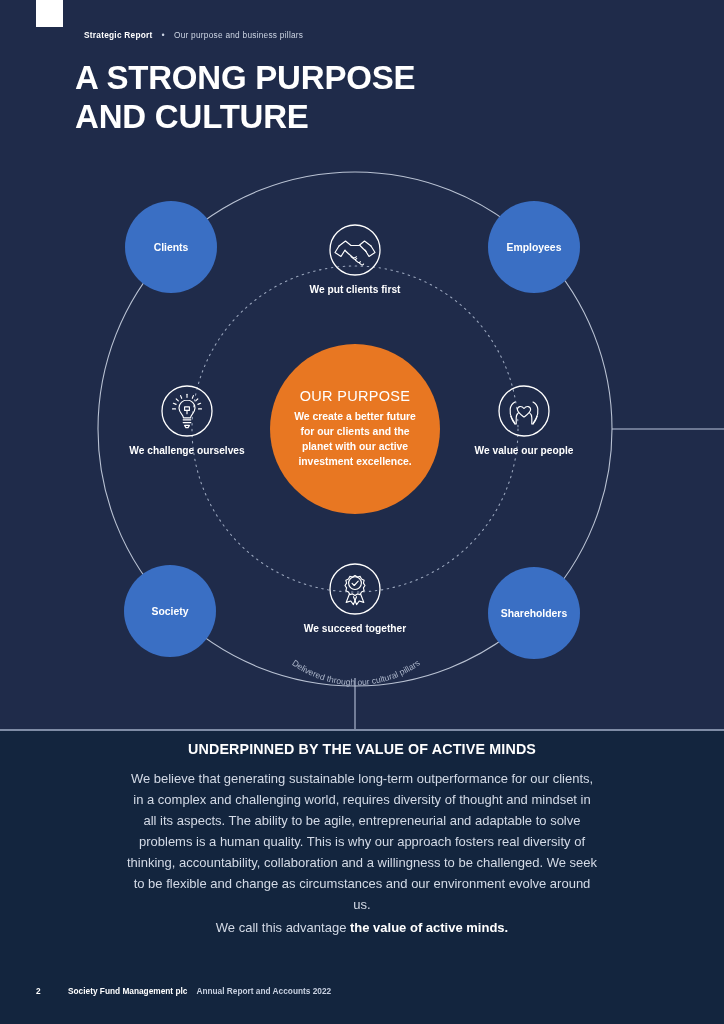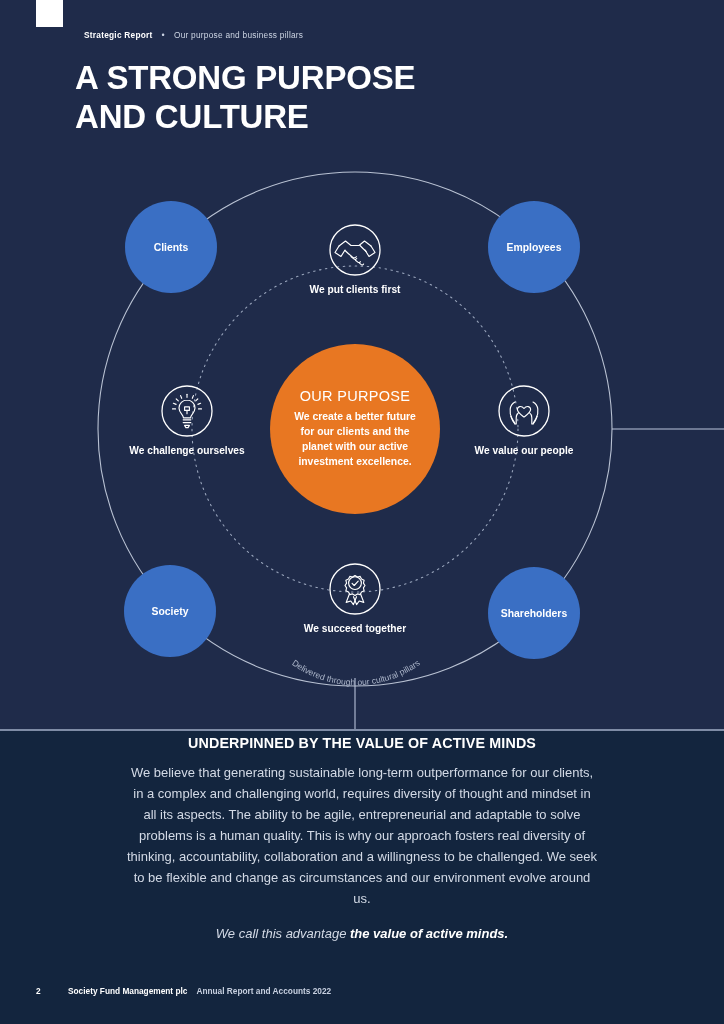--- a/index.html
+++ b/index.html
@@ -75,41 +75,41 @@
   }
   .lower-panel {
     position:absolute;
     left:0; top:731px;
     width:724px; height:293px;
     background:#13253e;
   }
   .lower-inner {
     position:absolute;
     left:0; top:0; width:724px;
-    padding-top:4px;
+    padding-top:10px;
     text-align:center;
   }
   .lower-title {
     color:#ffffff;
     font-size:14.3px;
     font-weight:bold;
     letter-spacing:.15px;
     text-transform:uppercase;
     margin-bottom:11px;
   }
   .lower-para {
     color:#d3dae6;
     font-size:13px;
     line-height:1.62;
     width:470px;
     margin:0 auto;
     font-weight:normal;
   }
   .lower-para + .lower-para { margin-top:13px; }
-  .lower-para.closing { margin-top:14px;font-style:italic; }
+  .lower-para.closing { margin-top:2px; }
   .closing b { color:#ffffff; font-weight:bold; }
 
   
   .footer {
     position:absolute;
     left:36px; bottom:28px;
     display:flex; align-items:baseline;
     white-space:nowrap;
     font-size:8.3px;
   }

